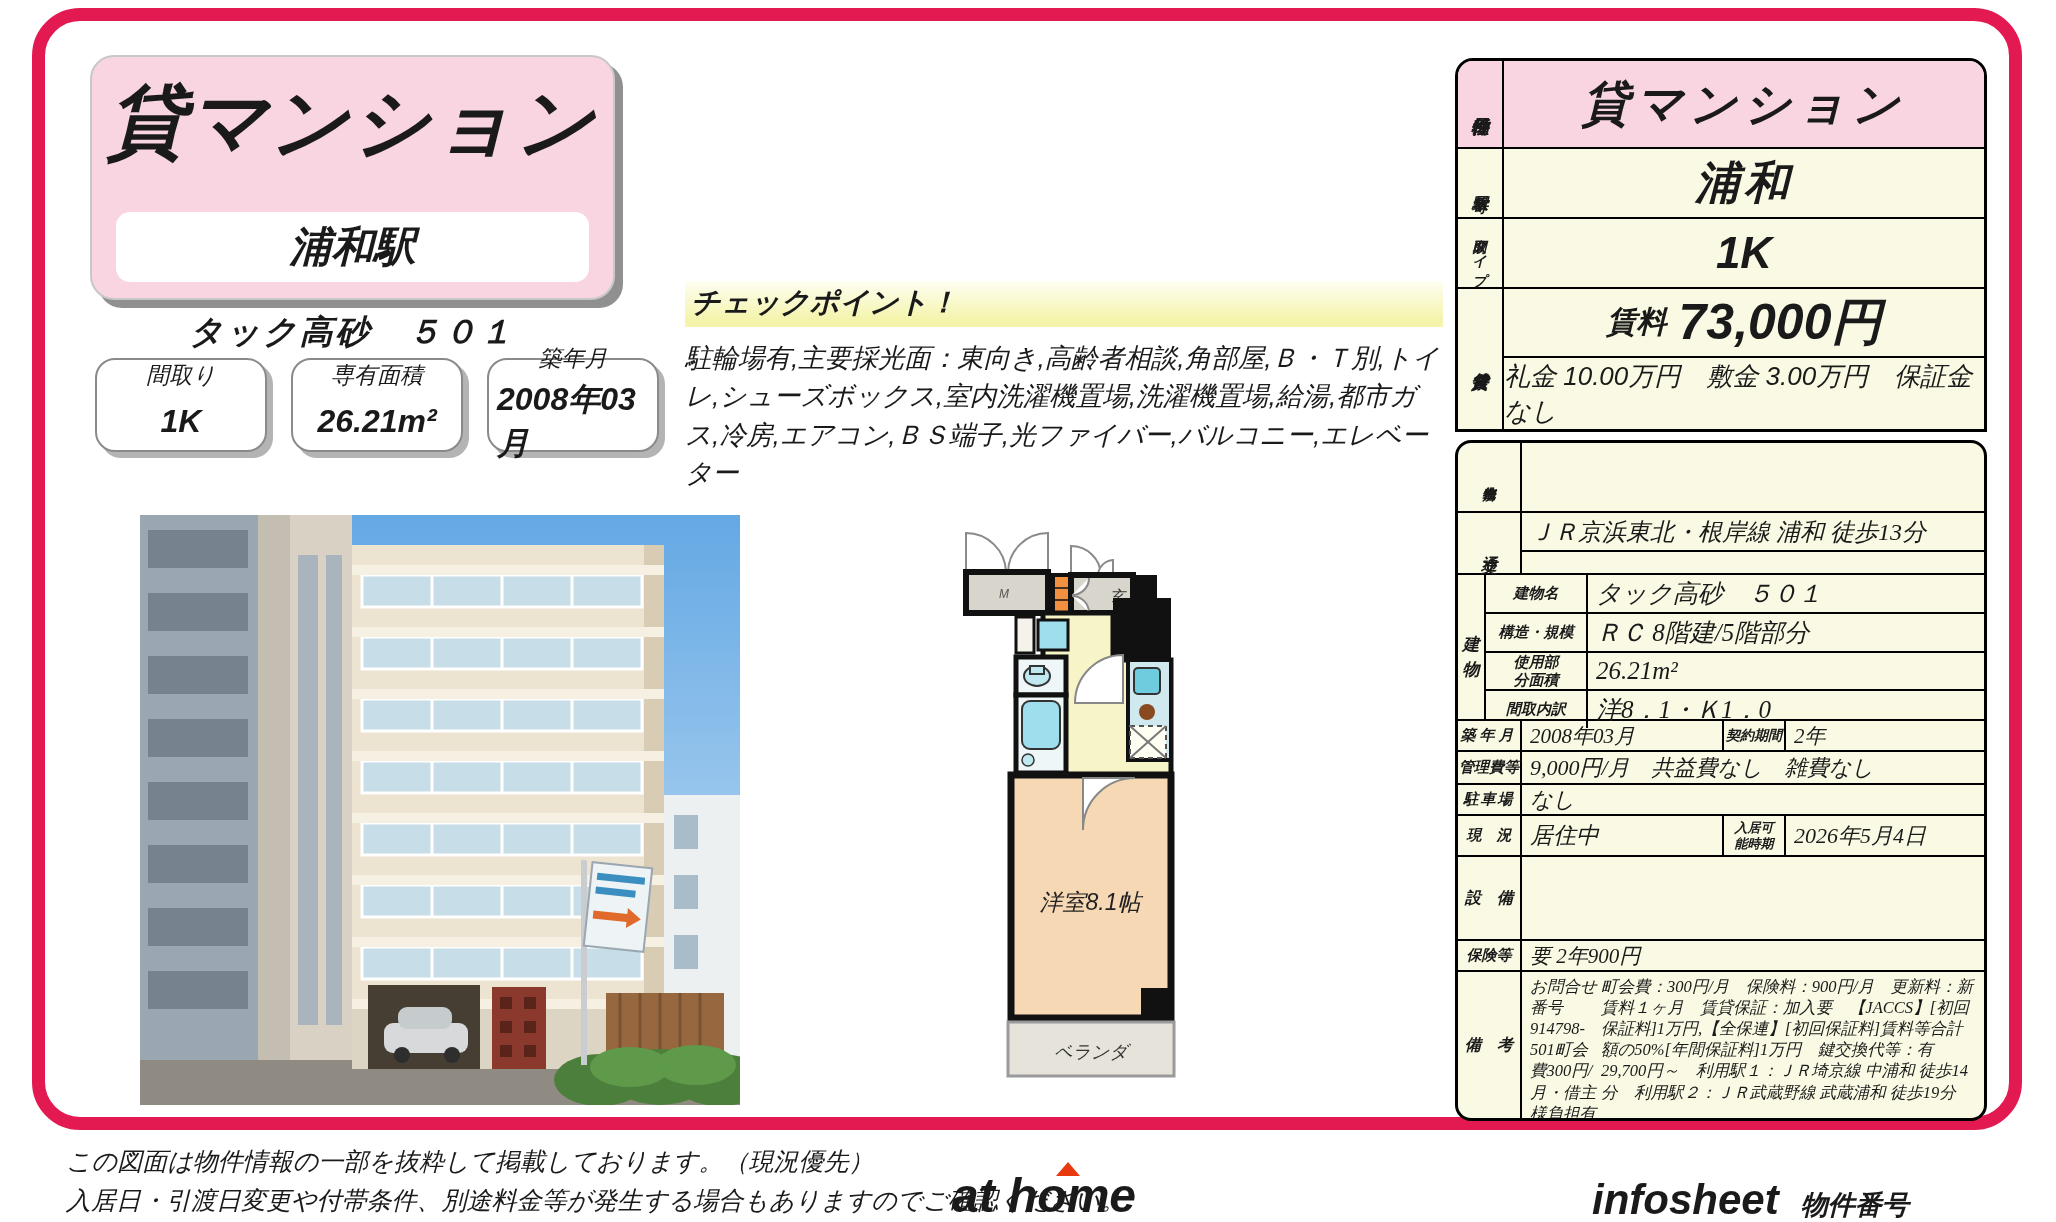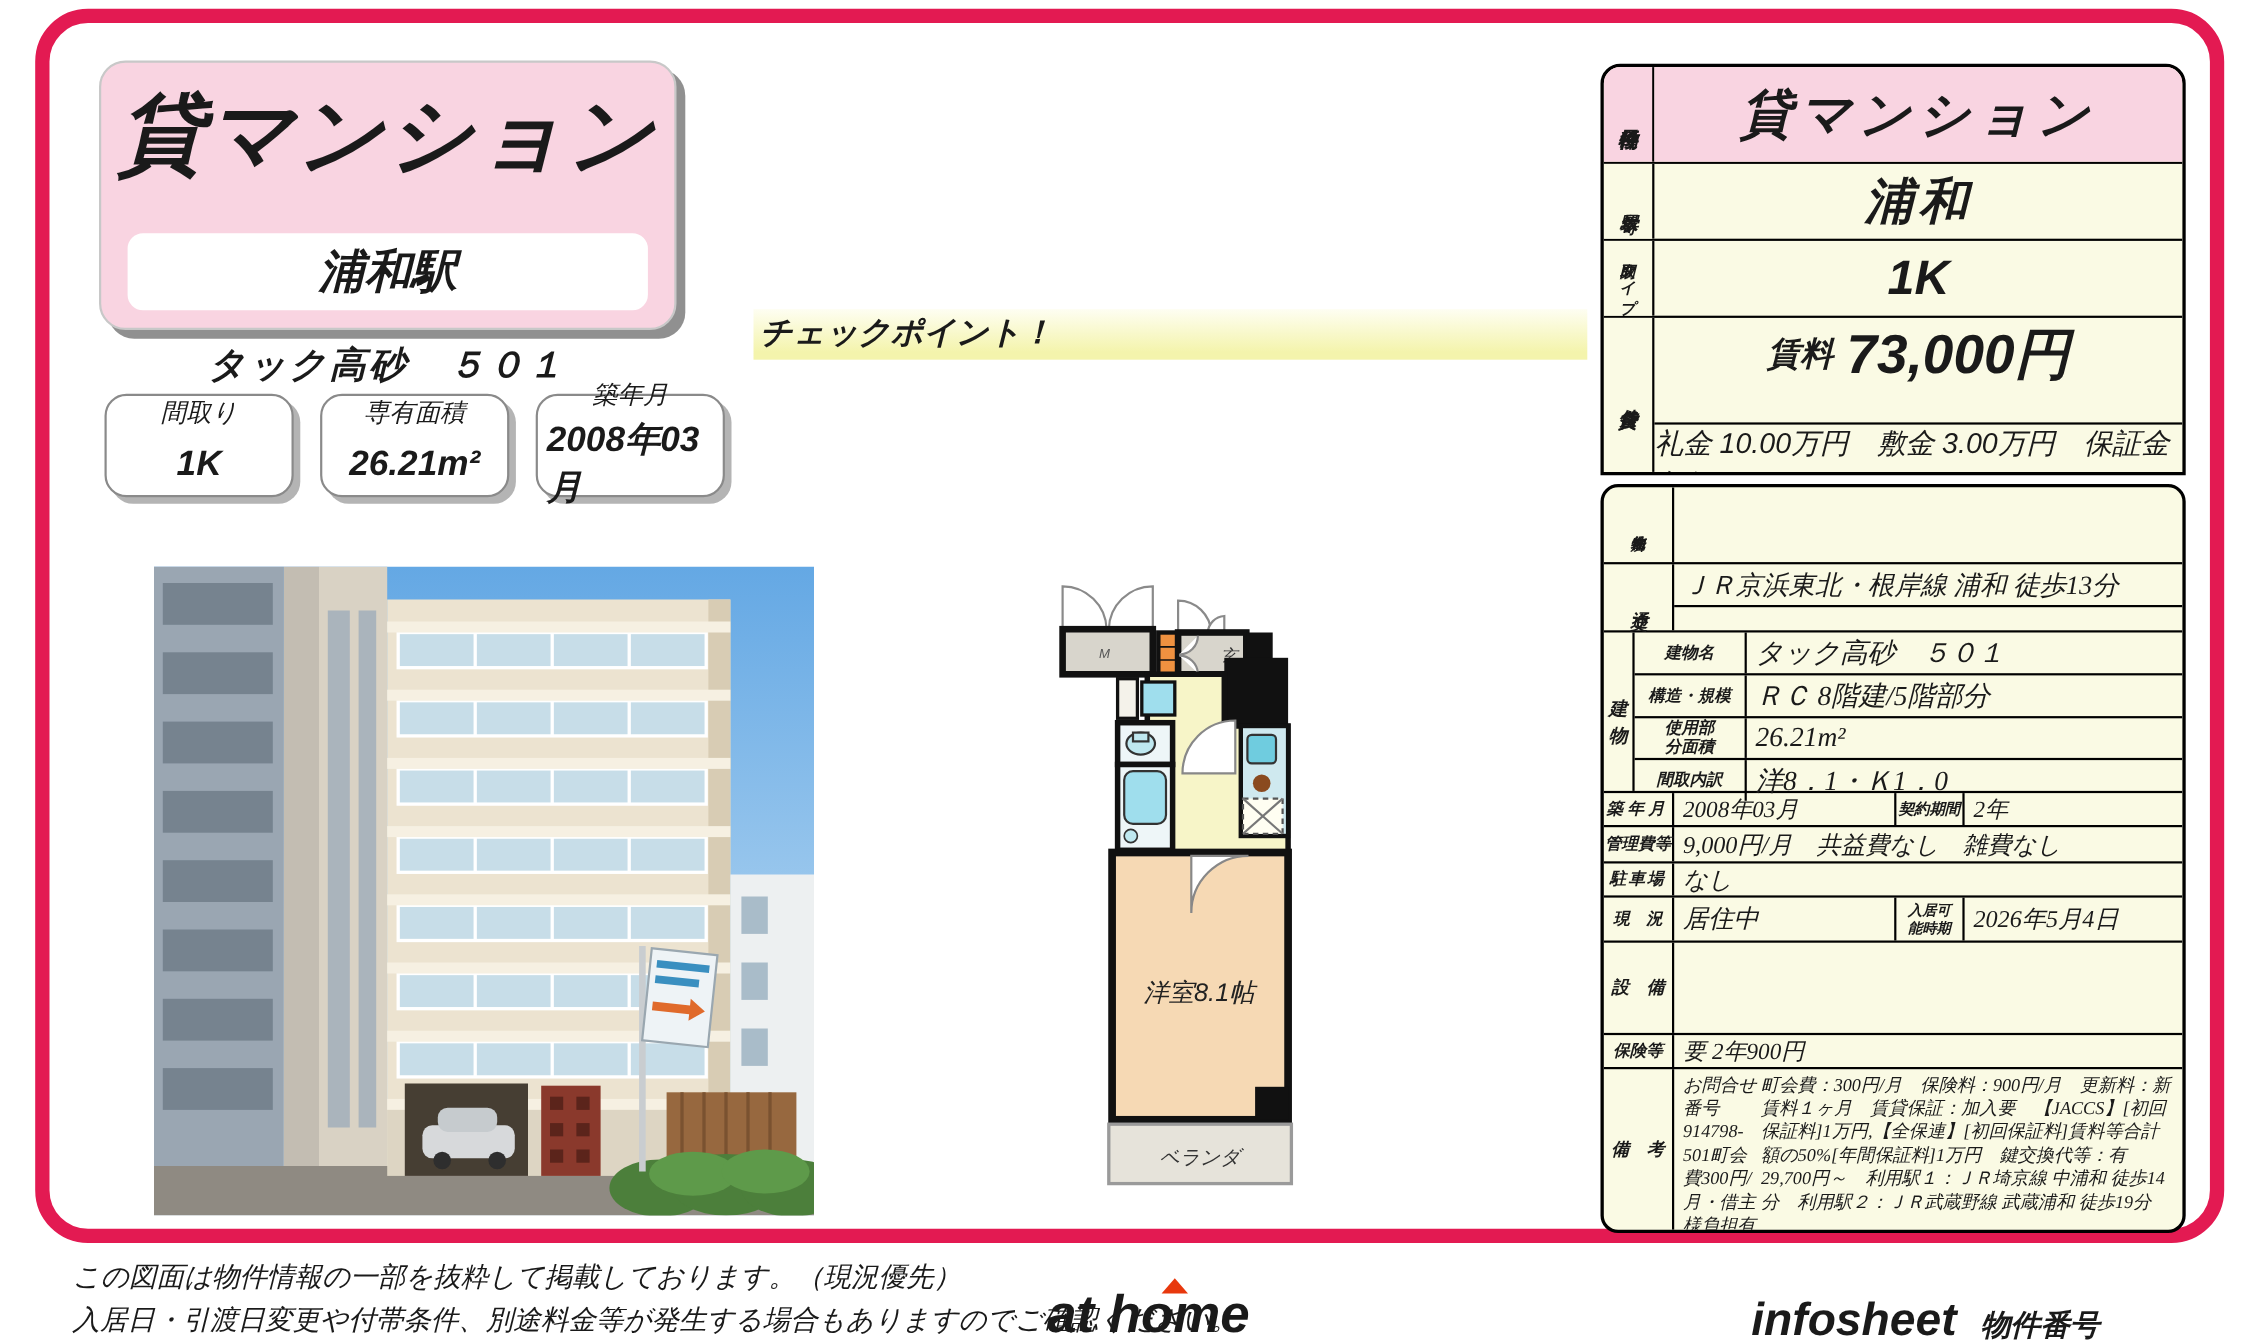--- a/index.html
+++ b/index.html
@@ -43,21 +43,21 @@
   
   .t1{position:absolute;left:1455px;top:58px;width:532px;border:3px solid #000;
       border-radius:18px 18px 0 0;overflow:hidden;background:var(--cream);}
   .t1-row{display:flex;border-top:2.5px solid #000;}
   .t1-row.first{border-top:none;}
   .t1-label{width:46px;border-right:2.5px solid #000;display:flex;align-items:center;
             justify-content:center;background:var(--cream);}
   .t1-label.pink{background:var(--pink);}
   .vtext{writing-mode:vertical-rl;text-orientation:upright;font-weight:bold;line-height:1;}
   .t1-val{flex:1;display:flex;align-items:center;justify-content:center;}
-  .t1-sub{flex:1;display:flex;flex-direction:column;gap:28px;}
+  .t1-sub{flex:1;display:flex;flex-direction:column;}
   .t1-sub .sub{display:flex;align-items:center;justify-content:center;}
   .t1-sub .sub+.sub{border-top:2.5px solid #000;}
 
   
   .t2{position:absolute;left:1455px;top:440px;width:532px;border:3px solid #000;
       border-radius:16px;overflow:hidden;background:var(--cream);font-size:24px;}
   .t2-row{display:flex;border-top:2px solid #000;align-items:stretch;}
   .t2-row.first{border-top:none;}
   .lab{justify-content:center;border-right:2px solid #000;font-weight:bold;flex-shrink:0;
        display:flex;align-items:center;text-align:center;}
@@ -105,20 +105,21 @@
     <div class="ibox">
       <div class="lbl">築年月</div>
       <div class="val">2008年03月</div>
     </div>
   </div>
 
   <div class="checkpoint">
     <div class="cp-band">
       <span class="cp-title">チェックポイント！</span>
     </div>
+    <div class="cp-body">駐輪場有,主要採光面：東向き,高齢者相談,角部屋,Ｂ・Ｔ別,トイレ,シューズボックス,室内洗濯機置場,洗濯機置場,給湯,都市ガス,冷房,エアコン,ＢＳ端子,光ファイバー,バルコニー,エレベーター</div>
   </div>
 
   <div class="photo">
     <svg width="600" height="590" viewBox="0 0 600 590">
       <defs>
         <linearGradient id="sky" x1="0" y1="0" x2="0" y2="1">
           <stop offset="0" stop-color="#64a8e4"></stop>
             <stop offset="1" stop-color="#cfe6f6"></stop>
         </linearGradient>
       </defs>

